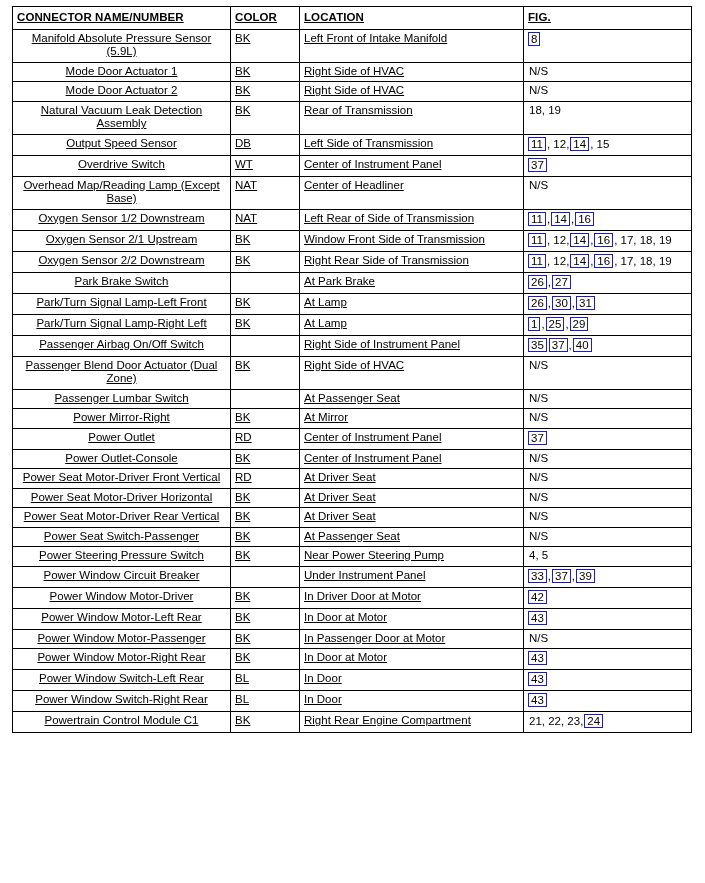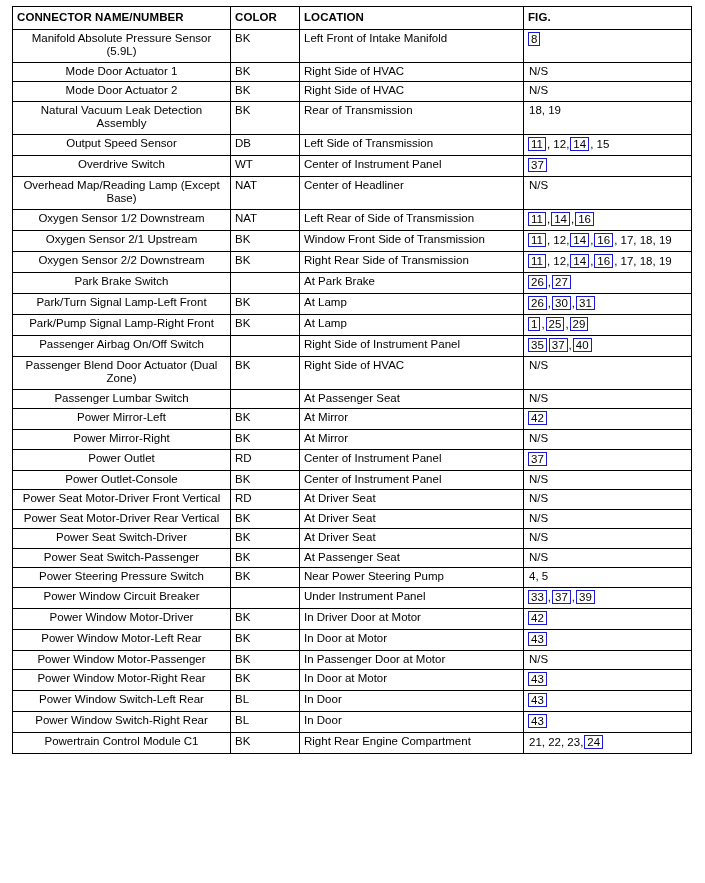--- a/index.html
+++ b/index.html
@@ -10,20 +10,21 @@
   body {
     width: 705px;
     height: 883px;
     font-family: "Liberation Sans", sans-serif;
     color: #000000;
   }
   .page {
     padding: 6px 8px 0 12px;
     box-sizing: border-box;
     width: 615px;
+    text-decoration: underline;
   }
   table.connector-table {
     border-collapse: collapse;
     width: 679px;
     table-layout: fixed;
     border: 1.5px solid #000;
   }
   table.connector-table th,
   table.connector-table td {
     border: 1px solid #000;
@@ -149,21 +150,21 @@
           <td class="loc-cell">At Park Brake</td>
           <td class="fig-cell"><span class="boxed">26</span><span class="plain">, </span><span class="boxed">27</span></td>
         </tr>
         <tr>
           <td class="name-cell">Park/Turn Signal Lamp-Left Front</td>
           <td class="color-cell">BK</td>
           <td class="loc-cell">At Lamp</td>
           <td class="fig-cell"><span class="boxed">26</span><span class="plain">, </span><span class="boxed">30</span><span class="plain">, </span><span class="boxed">31</span></td>
         </tr>
         <tr>
-          <td class="name-cell">Park/Pump Signal Lamp-Right Front</td>
+          <td class="name-cell">Park/Turn Signal Lamp-Right Left</td>
           <td class="color-cell">BK</td>
           <td class="loc-cell">At Lamp</td>
           <td class="fig-cell"><span class="boxed">1</span><span class="plain">, </span><span class="boxed">25</span><span class="plain">, </span><span class="boxed">29</span></td>
         </tr>
         <tr>
           <td class="name-cell">Passenger Airbag On/Off Switch</td>
           <td class="color-cell"></td>
           <td class="loc-cell">Right Side of Instrument Panel</td>
           <td class="fig-cell"><span class="boxed">35</span><span class="plain"> </span><span class="boxed">37</span><span class="plain">, </span><span class="boxed">40</span></td>
         </tr>
@@ -171,26 +172,20 @@
           <td class="name-cell">Passenger Blend Door Actuator (Dual Zone)</td>
           <td class="color-cell">BK</td>
           <td class="loc-cell">Right Side of HVAC</td>
           <td class="fig-cell"><span class="plain">N/S</span></td>
         </tr>
         <tr>
           <td class="name-cell">Passenger Lumbar Switch</td>
           <td class="color-cell"></td>
           <td class="loc-cell">At Passenger Seat</td>
           <td class="fig-cell"><span class="plain">N/S</span></td>
-        </tr>
-        <tr>
-          <td class="name-cell">Power Mirror-Left</td>
-          <td class="color-cell">BK</td>
-          <td class="loc-cell">At Mirror</td>
-          <td class="fig-cell"><span class="boxed">42</span></td>
         </tr>
         <tr>
           <td class="name-cell">Power Mirror-Right</td>
           <td class="color-cell">BK</td>
           <td class="loc-cell">At Mirror</td>
           <td class="fig-cell"><span class="plain">N/S</span></td>
         </tr>
         <tr>
           <td class="name-cell">Power Outlet</td>
           <td class="color-cell">RD</td>
@@ -203,27 +198,27 @@
           <td class="loc-cell">Center of Instrument Panel</td>
           <td class="fig-cell"><span class="plain">N/S</span></td>
         </tr>
         <tr>
           <td class="name-cell">Power Seat Motor-Driver Front Vertical</td>
           <td class="color-cell">RD</td>
           <td class="loc-cell">At Driver Seat</td>
           <td class="fig-cell"><span class="plain">N/S</span></td>
         </tr>
         <tr>
+          <td class="name-cell">Power Seat Motor-Driver Horizontal</td>
+          <td class="color-cell">BK</td>
+          <td class="loc-cell">At Driver Seat</td>
+          <td class="fig-cell"><span class="plain">N/S</span></td>
+        </tr>
+        <tr>
           <td class="name-cell">Power Seat Motor-Driver Rear Vertical</td>
-          <td class="color-cell">BK</td>
-          <td class="loc-cell">At Driver Seat</td>
-          <td class="fig-cell"><span class="plain">N/S</span></td>
-        </tr>
-        <tr>
-          <td class="name-cell">Power Seat Switch-Driver</td>
           <td class="color-cell">BK</td>
           <td class="loc-cell">At Driver Seat</td>
           <td class="fig-cell"><span class="plain">N/S</span></td>
         </tr>
         <tr>
           <td class="name-cell">Power Seat Switch-Passenger</td>
           <td class="color-cell">BK</td>
           <td class="loc-cell">At Passenger Seat</td>
           <td class="fig-cell"><span class="plain">N/S</span></td>
         </tr>

